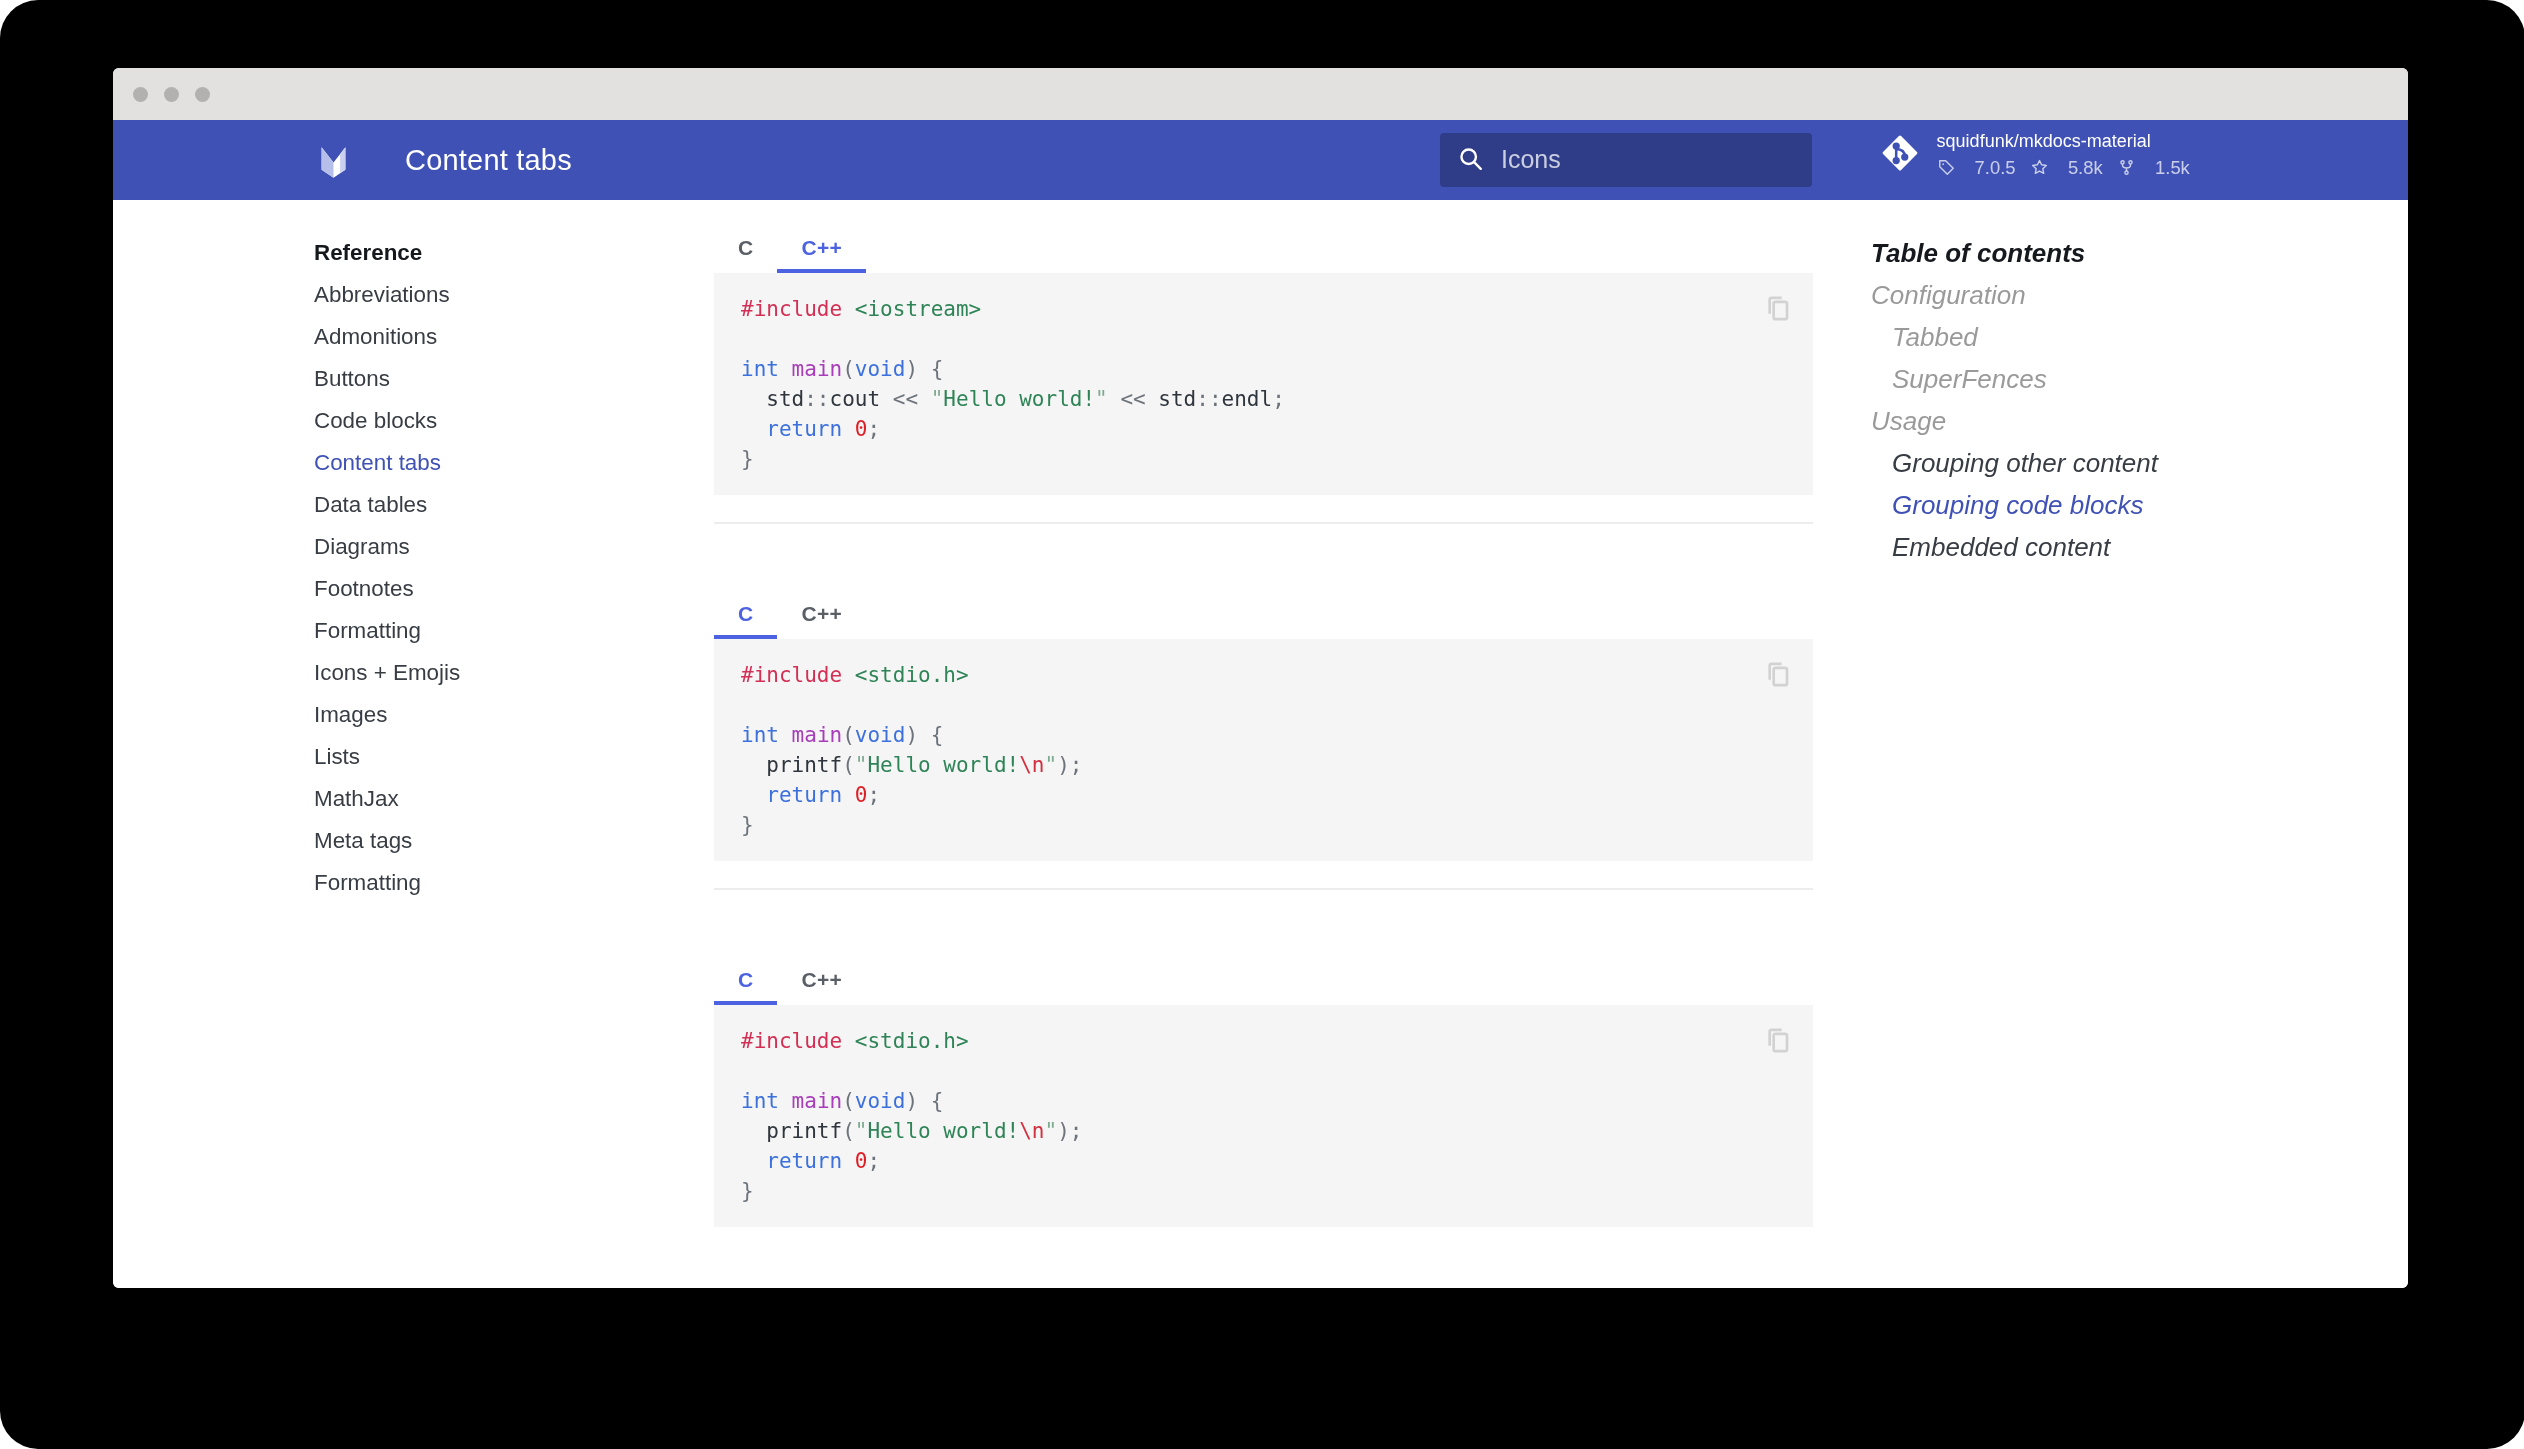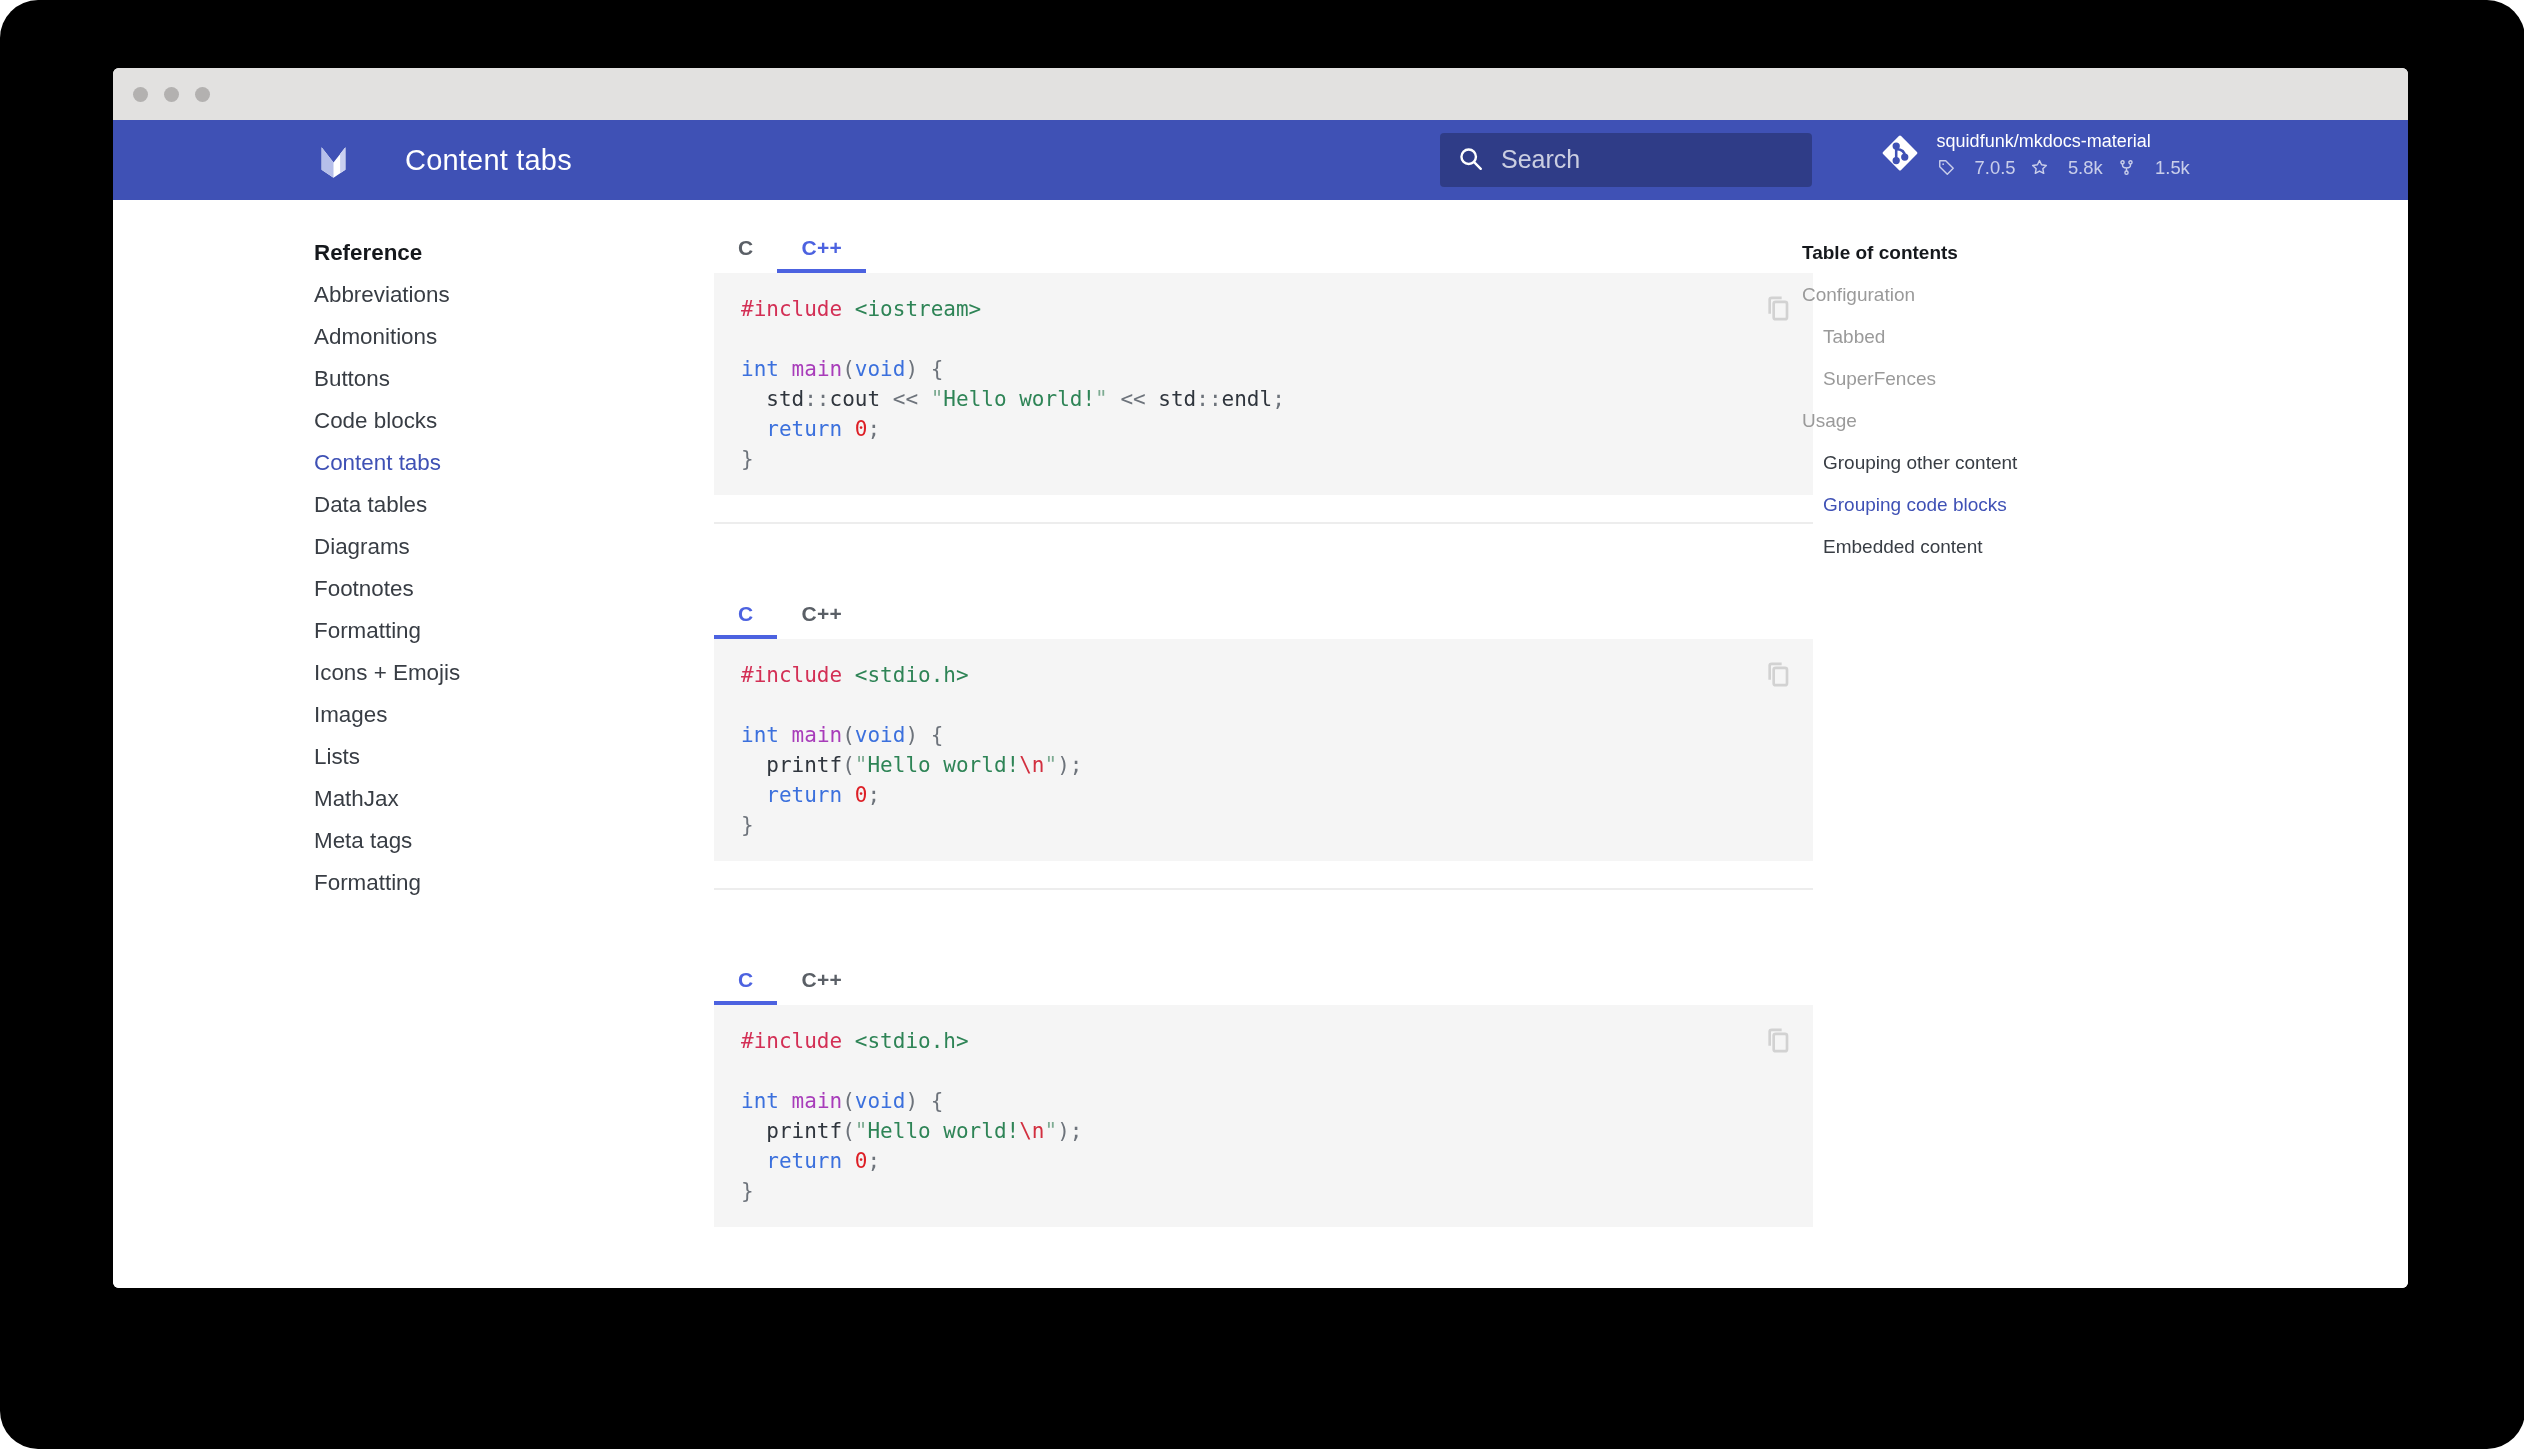--- a/index.html
+++ b/index.html
@@ -25,21 +25,21 @@
   .repo-facts{display:flex;align-items:center;gap:14.4px;font-size:18.4px;color:rgba(255,255,255,.72);}
   .fact{display:flex;align-items:center;gap:19px;}
   .fact svg{opacity:.72;}
   
   .main{flex:1;position:relative;background:#fff;overflow:hidden;}
   .sidebar{position:absolute;left:201px;top:32px;width:344px;font-size:22.4px;}
   .side-heading{font-weight:700;color:#15181c;line-height:42px;}
   .nav-list{list-style:none;margin:0;padding:0;}
   .nav-list li{line-height:42px;color:#383d44;cursor:pointer;white-space:nowrap;}
   .nav-list li.active{color:#3f51b5;}
-  .toc{position:absolute;left:1689px;top:32px;width:463px;font-size:19px;}
+  .toc{position:absolute;left:1758px;top:32px;width:463px;font-size:26px;font-style:italic;}
   .toc .nav-list li{color:#383d44;}
   .toc .nav-list li.muted{color:#9a9a9a;}
   .toc .nav-list li.active{color:#3f51b5;}
   .toc .nav-list li.indent{padding-left:21px;}
   
   .content{position:absolute;left:601px;top:0;width:1099px;padding-top:27px;}
   .tabbar{display:flex;height:46px;align-items:stretch;}
   .tab{display:flex;align-items:center;padding:0 24px;font-size:21px;font-weight:700;letter-spacing:0.3px;
        color:#5a5f66;border:none;background:none;border-bottom:4.8px solid transparent;cursor:pointer;
        font-family:inherit;}
@@ -83,21 +83,21 @@
       </span>
       <h1 class="page-title">Content tabs</h1>
 
       <div class="search">
         <span>
           <svg viewBox="0 0 24 24" width="29" height="29" fill="none" stroke="#ffffff" stroke-width="2">
             <circle cx="10.5" cy="10.5" r="6"></circle>
             <line x1="15" y1="15" x2="20.5" y2="20.5" stroke-linecap="round"></line>
           </svg>
         </span>
-        <span class="search-ph">Search</span>
+        <span class="search-ph">Icons</span>
       </div>
 
       <div class="repo">
         <span>
           <svg viewBox="0 0 24 24" width="38" height="38">
             <path fill="#ffffff" stroke="#ffffff" stroke-width="2" stroke-linejoin="round" d="M12 2 L22 12 L12 22 L2 12 Z"></path>
             <g stroke="#3f51b5" stroke-width="1.6" fill="#3f51b5">
               <line x1="9.6" y1="8" x2="9.6" y2="16.6"></line>
               <path d="M9.6 9.6 C13.5 9.6 15 11 15 14" fill="none"></path>
               <circle cx="9.6" cy="7.6" r="1.5"></circle>

